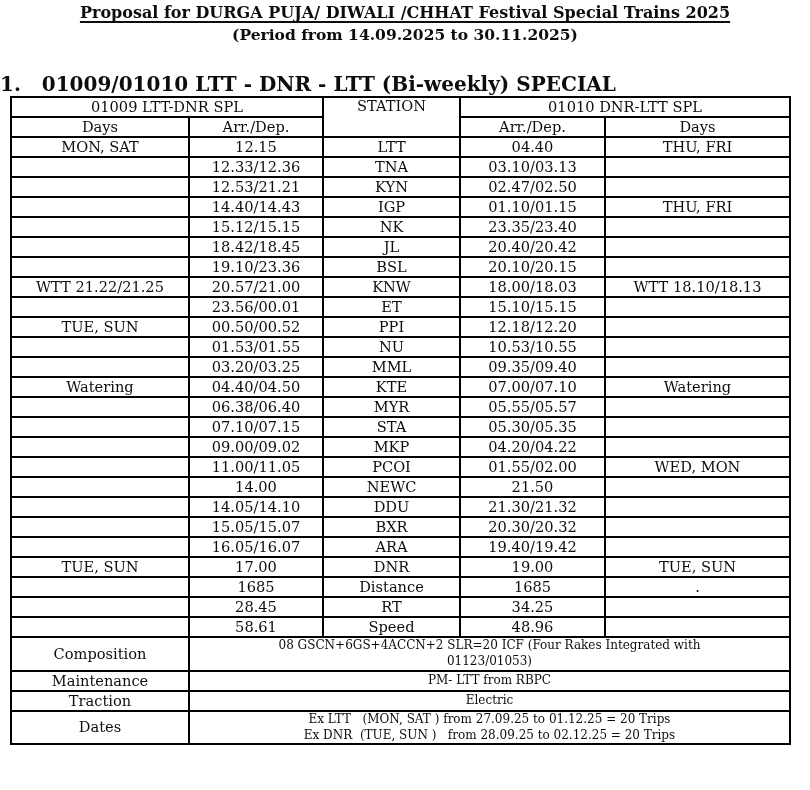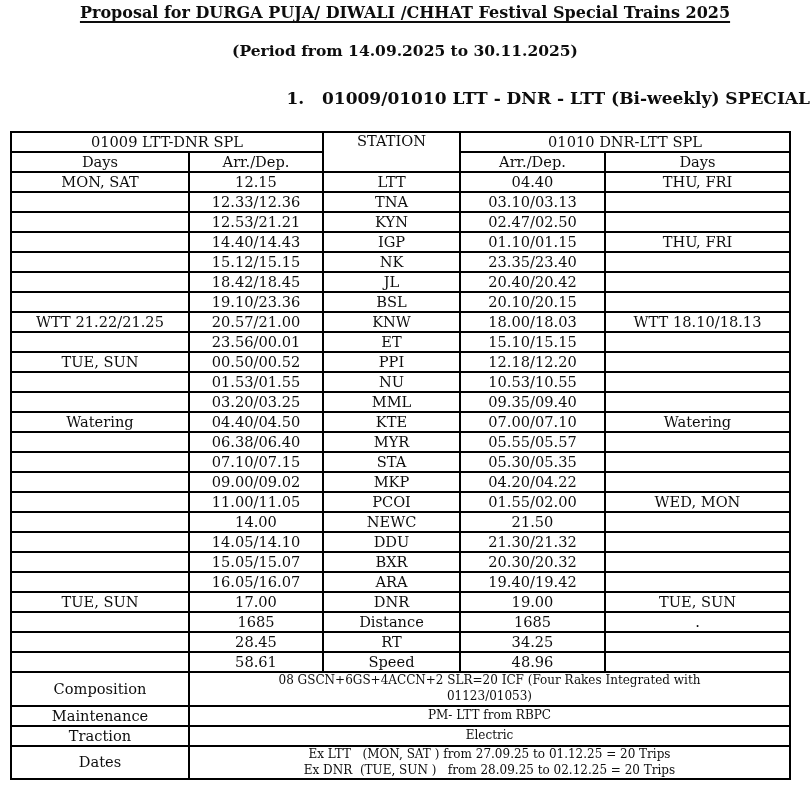--- a/index.html
+++ b/index.html
@@ -22,35 +22,34 @@
     line-height: 1.25;
     text-decoration: underline;
     text-decoration-thickness: 2px;
     text-underline-offset: 3px;
   }
   .doc-subtitle {
     text-align: center;
     font-weight: bold;
     font-size: 15.5px;
     line-height: 1.3;
-    margin-top: 18px;
+    margin-top: 2px;
   }
   .section-heading {
-    text-align: right;
+    text-align: left;
     font-weight: bold;
-    font-size: 17px;
+    font-size: 20px;
     margin-top: 27px;
     white-space: pre;
   }
   table.schedule {
     border-collapse: collapse;
     table-layout: fixed;
     width: 779px;
     margin-left: 10px;
-    margin-top: 23px;
   }
   .schedule th, .schedule td {
     border: 2px solid #000;
     font-weight: normal;
     font-size: 14.6px;
     text-align: center;
     height: 20px;
     line-height: 1.12;
     padding: 0 2px;
     overflow: hidden;

